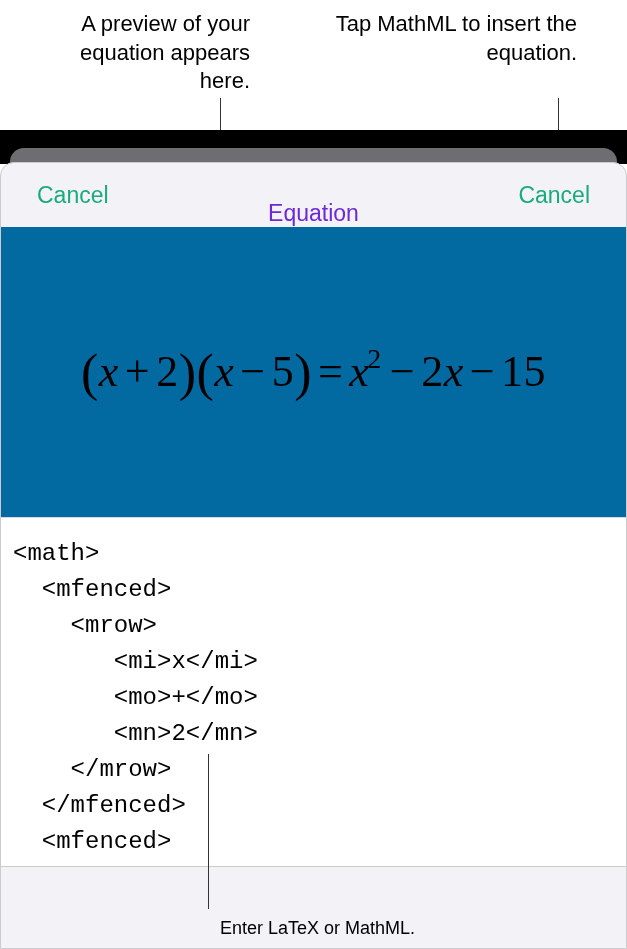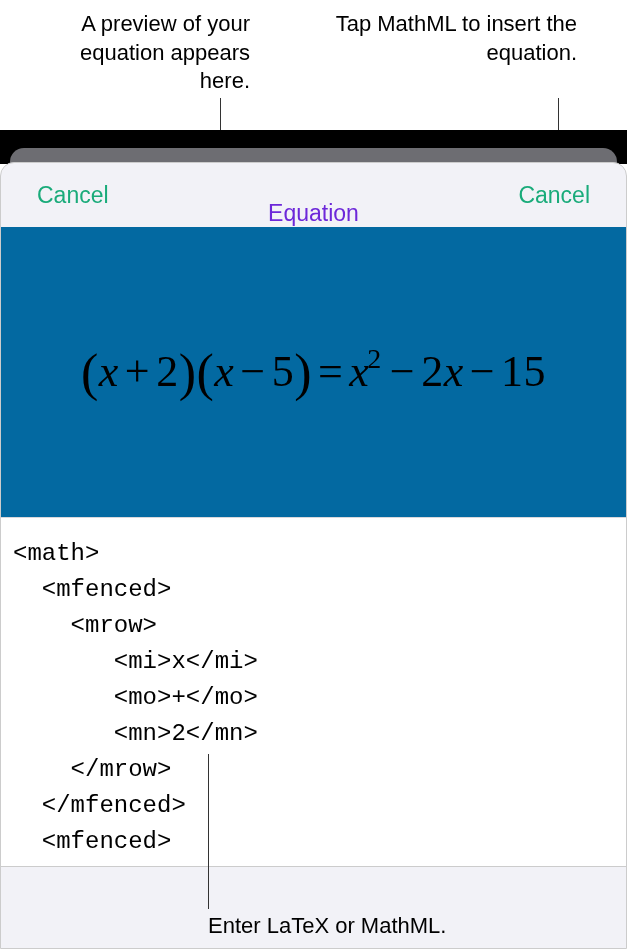--- a/index.html
+++ b/index.html
@@ -150,22 +150,22 @@
       width: 100%;
       height: 100%;
       border: none;
       resize: none;
       outline: none;
       background: transparent;
     }
     .callout-bottom {
       position: absolute;
       bottom: 10px;
-      left: 208px;
-      font-size: 22px;
+      left: 220px;
+      font-size: 18px;
       color: #000;
     }
     .callout-line-bottom {
       position: absolute;
       left: 208px;
       bottom: 40px;
       width: 1px;
       height: 155px;
       background: #333;
     }

